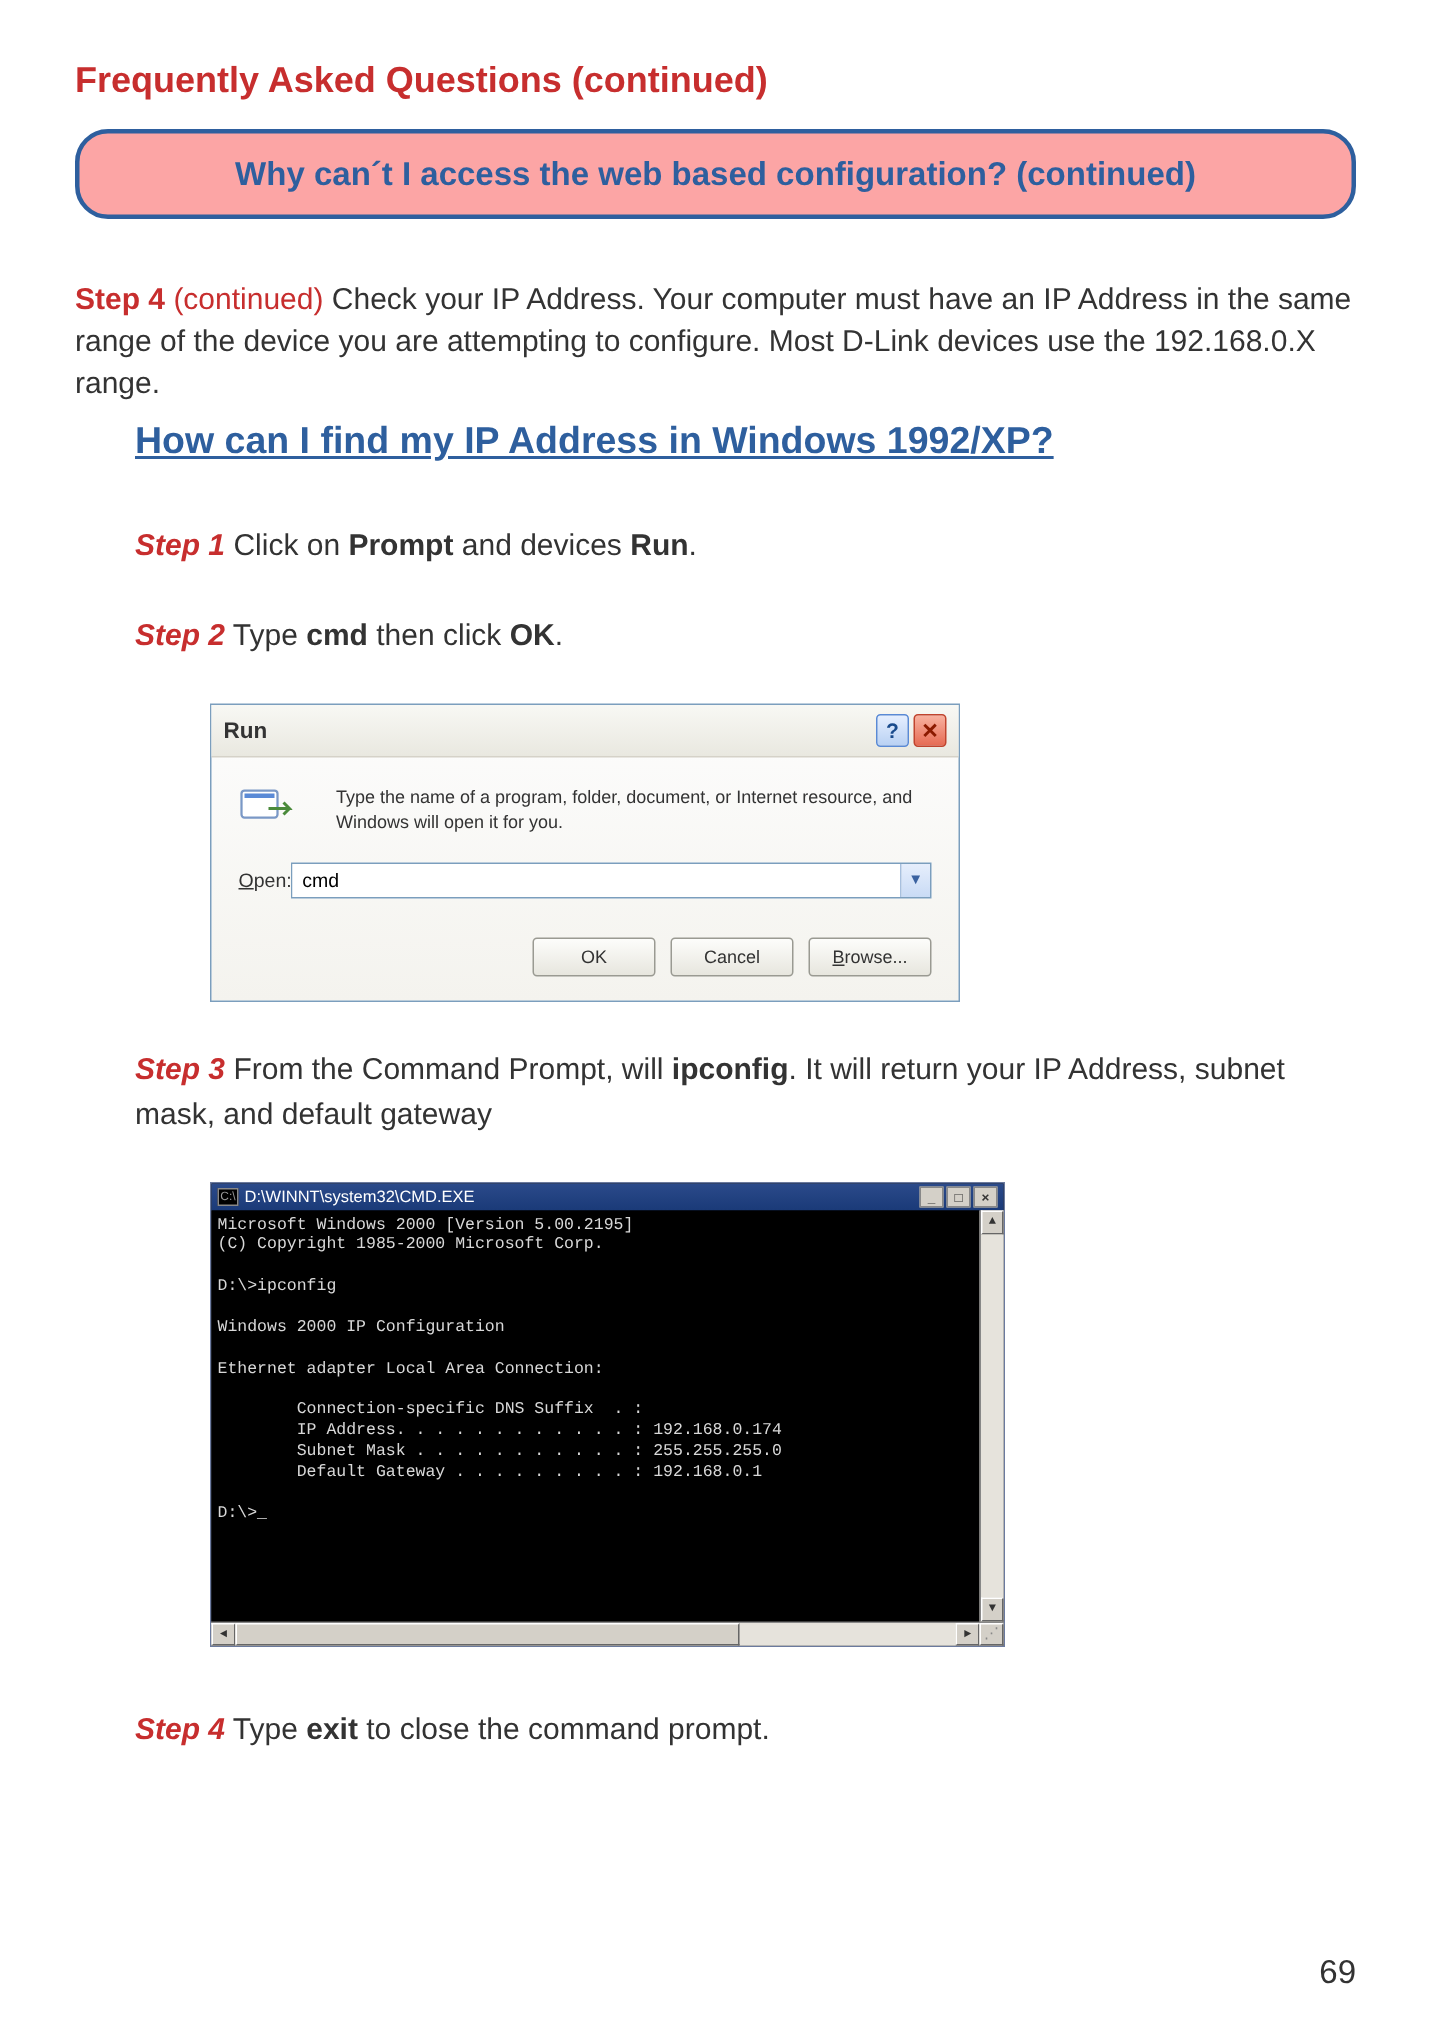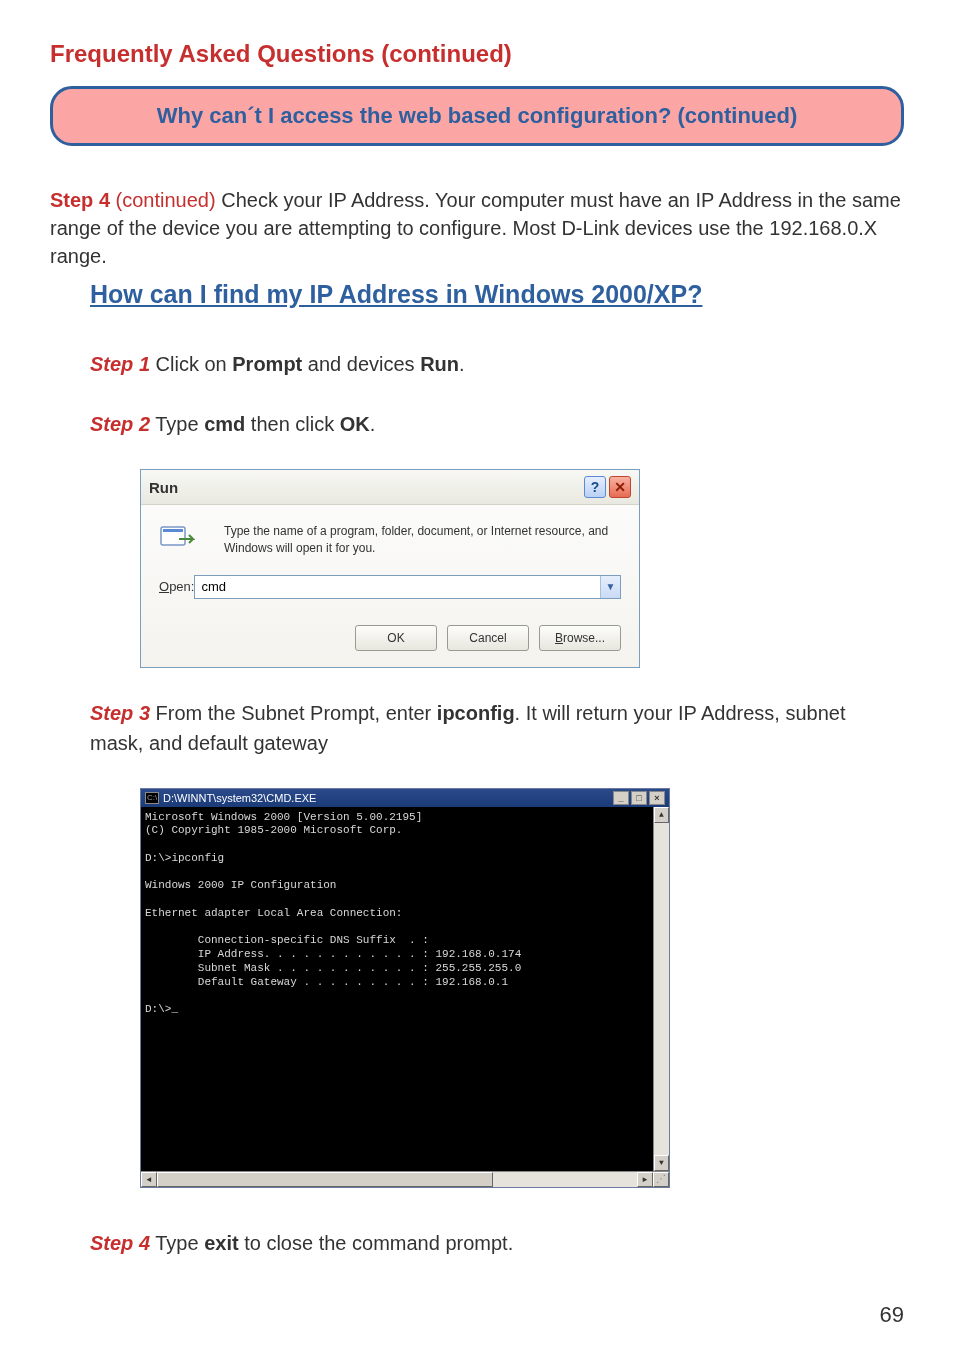--- a/index.html
+++ b/index.html
@@ -231,21 +231,21 @@
     }
     .cmd-body-wrap { display: flex; }
     .cmd-body {
       flex: 1;
       background: #000;
       color: #d8d8d8;
       font-size: 11px;
       line-height: 1.25;
       padding: 4px 8px 4px 4px;
       white-space: pre;
-      height: 364px;
+      height: 274px;
       overflow: hidden;
     }
     .cmd-vscroll {
       width: 16px;
       background: #d4d0c8;
       display: flex;
       flex-direction: column;
       border-left: 1px solid #888;
     }
     .vs-btn {
@@ -308,21 +308,21 @@
 <h1 class="page-title">Frequently Asked Questions (continued)</h1>
 
 <div class="question-banner">
   <div class="question-banner-text">Why can´t I access the web based configuration? (continued)</div>
 </div>
 
 <p class="para">
   <span class="step-red-bold">Step 4</span><span class="continued"> (continued) </span><span>Check your IP Address. Your computer must have an IP Address in the same range of the device you are attempting to configure. Most D-Link devices use the 192.168.0.X range.</span>
 </p>
 
-<h2 class="section-heading">How can I find my IP Address in Windows 2000/XP?</h2>
+<h2 class="section-heading">How can I find my IP Address in Windows 1992/XP?</h2>
 
 <div class="indented-block">
   <p class="step-line">
     <span class="step-label">Step 1</span><span> Click on </span><span class="bold">Prompt</span><span> and devices </span><span class="bold">Run</span><span>.</span>
   </p>
 
   <p class="step-line">
     <span class="step-label">Step 2</span><span> Type </span><span class="bold">cmd</span><span> then click </span><span class="bold">OK</span><span>.</span>
   </p>
 </div>
@@ -359,21 +359,21 @@
       <div class="run-btn">
           <span class="ul">B</span>
           <span>rowse...</span>
         </div>
     </div>
   </div>
 </div>
 
 <div class="indented-block">
   <p class="step-line">
-    <span class="step-label">Step 3</span><span> From the Subnet Prompt, enter </span><span class="bold">ipconfig</span><span>. It will return your IP Address, subnet mask, and default gateway</span>
+    <span class="step-label">Step 3</span><span> From the Command Prompt, will </span><span class="bold">ipconfig</span><span>. It will return your IP Address, subnet mask, and default gateway</span>
   </p>
 </div>
 
 <div class="cmd-window">
   <div class="cmd-titlebar">
     <div class="cmd-titlebar-left">
       <div class="cmd-icon">C:\</div>
       <span>D:\WINNT\system32\CMD.EXE</span>
     </div>
     <div class="cmd-titlebar-right">

